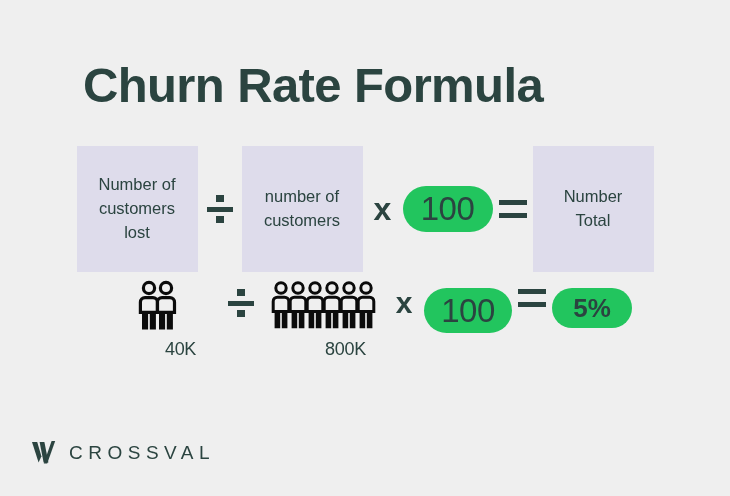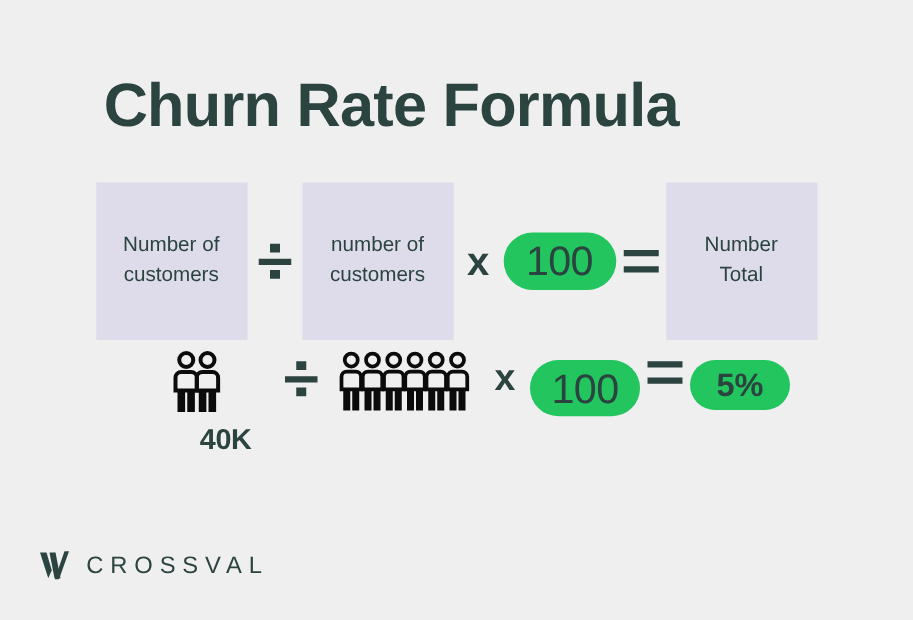--- a/index.html
+++ b/index.html
@@ -162,22 +162,22 @@
     align-items: center;
   }
   .people {
     height: 50px;
     display: flex;
     align-items: flex-end;
     justify-content: center;
   }
   .stat-label {
     margin-top: 10px;
-    font-size: 23px;
-    font-weight: 700;
+    font-size: 18px;
+    font-weight: 400;
     color: #2B4440;
     letter-spacing: -0.3px;
     line-height: 1;
     margin-left: 44px;
   }
   .row-example .op,
   .row-example .pill { margin-top: 8px; }
 
   
   .logo {
@@ -207,20 +207,21 @@
 <div class="page">
 
   <div class="title">Churn Rate Formula</div>
 
   <div class="formula-row row-symbolic">
 
     <div class="term-box">
       <div>
         <span>Number of</span>
         <span>customers</span>
+        <span>lost</span>
       </div>
     </div>
 
     <div class="op op-gap">
       <div class="divide">
         <i class="dot t"></i>
           <span class="bar"></span>
           <i class="dot b"></i>
       </div>
     </div>
@@ -290,20 +291,21 @@
             <path d="M44 17.2 h-3.6 a4.2 4.2 0 0 0 -4.2 4.2 v10 h2.9 v15.4 h2.6 v-15.4 h4.6 v15.4 h2.6 v-15.4 h2.9 v-10 a4.2 4.2 0 0 0 -4.2 -4.2 z"></path>
             <circle cx="61" cy="8" r="5.2"></circle>
             <path d="M61 17.2 h-3.6 a4.2 4.2 0 0 0 -4.2 4.2 v10 h2.9 v15.4 h2.6 v-15.4 h4.6 v15.4 h2.6 v-15.4 h2.9 v-10 a4.2 4.2 0 0 0 -4.2 -4.2 z"></path>
             <circle cx="78" cy="8" r="5.2"></circle>
             <path d="M78 17.2 h-3.6 a4.2 4.2 0 0 0 -4.2 4.2 v10 h2.9 v15.4 h2.6 v-15.4 h4.6 v15.4 h2.6 v-15.4 h2.9 v-10 a4.2 4.2 0 0 0 -4.2 -4.2 z"></path>
             <circle cx="95" cy="8" r="5.2"></circle>
             <path d="M95 17.2 h-3.6 a4.2 4.2 0 0 0 -4.2 4.2 v10 h2.9 v15.4 h2.6 v-15.4 h4.6 v15.4 h2.6 v-15.4 h2.9 v-10 a4.2 4.2 0 0 0 -4.2 -4.2 z"></path>
           </g>
         </svg>
       </div>
+      <div class="stat-label">800K</div>
     </div>
 
     <div class="op op-gap-sm">
       <span class="times">x</span>
     </div>
 
     <div class="pill pill-100b">100</div>
 
     <div class="op op-gap-sm">
       <div class="equals">

